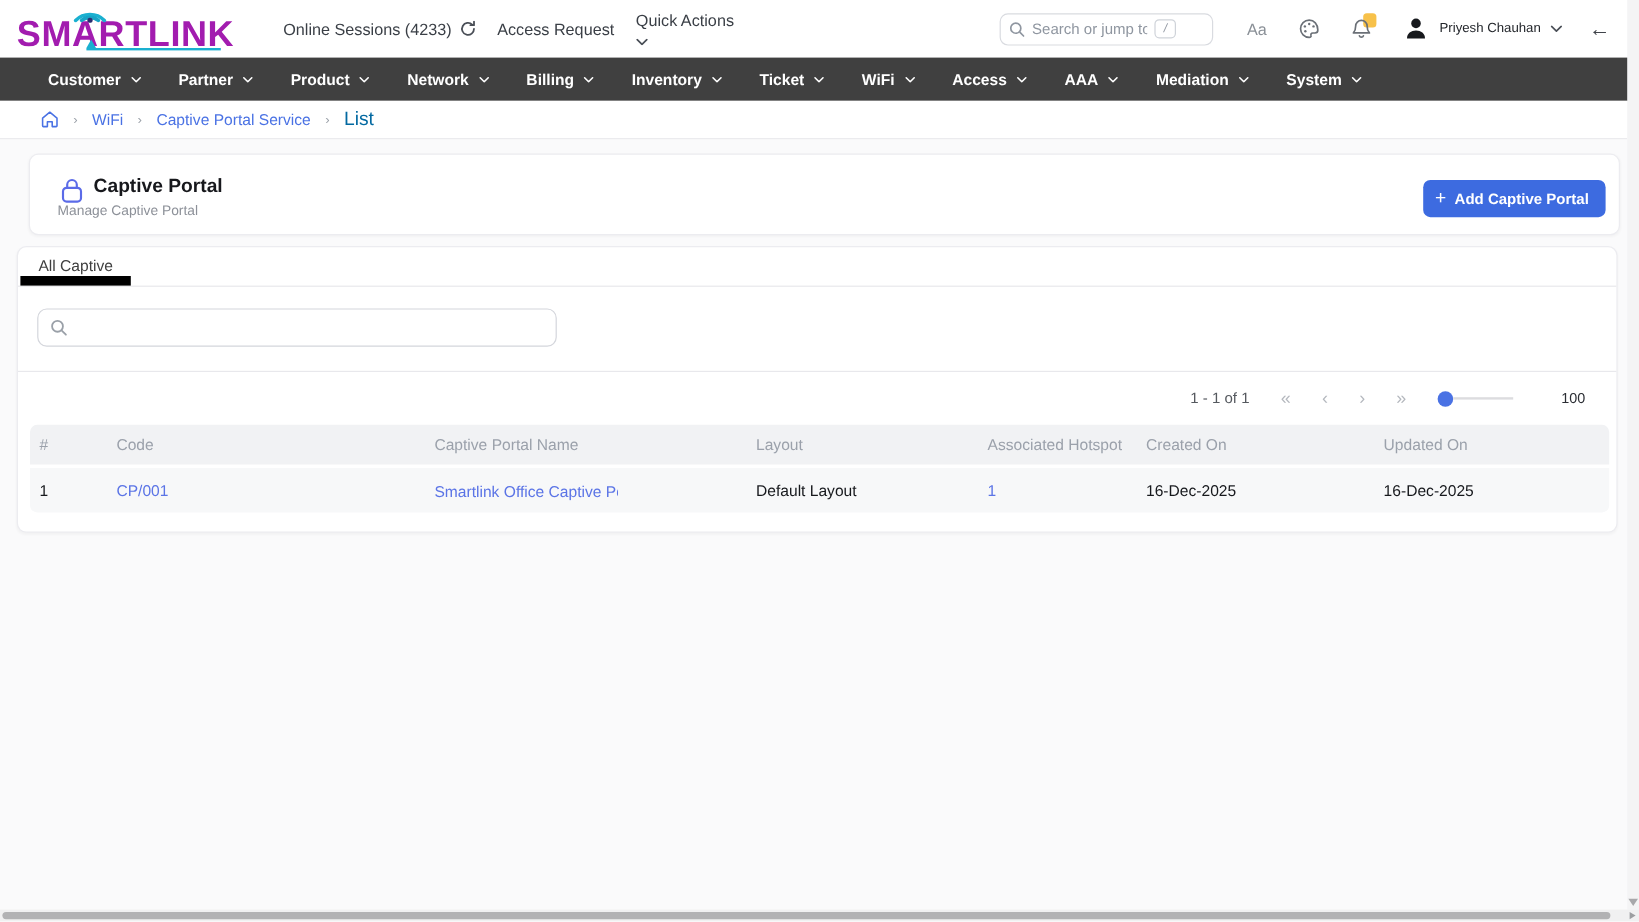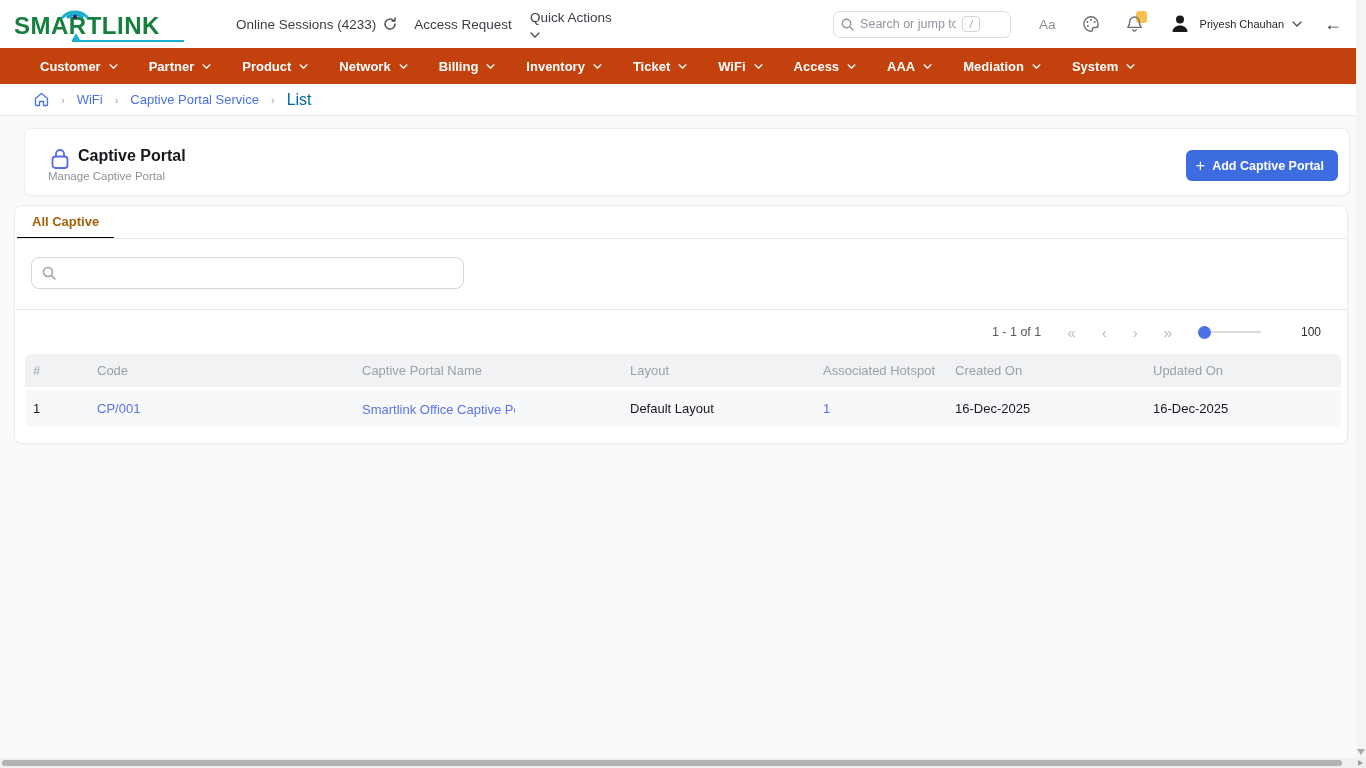--- a/index.html
+++ b/index.html
@@ -2,42 +2,42 @@
 <html><head>
 <meta charset="utf-8">
 <style>
   * { margin:0; padding:0; box-sizing:border-box; }
   html,body { width:1366px; height:768px; overflow:hidden; }
   body { font-family:"Liberation Sans", sans-serif; background:#fafafb; position:relative; color:#23262b; }
 
   
   .topbar { position:absolute; left:0; top:0; width:1356px; height:48px; background:#ffffff; display:flex; align-items:center; }
   .logo { margin-left:14px; width:170px; position:relative; height:40px; cursor:pointer; }
-  .logo-text { font-size:24px; font-weight:800; letter-spacing:0.5px; color:#15803d; position:absolute; left:0; top:8px; }
+  .logo-text { font-size:30px; font-weight:800; letter-spacing:0.5px; color:#a21caf; position:absolute; left:0; top:8px; }
   .logo-wifi { position:absolute; left:44px; top:-1px; }
   .logo-line { position:absolute; left:58px; top:36px; width:112px; height:2px; background:#1ab0d0; }
   .logo-line:before { content:""; position:absolute; left:0; top:-7px; width:0; height:0; border-left:4px solid transparent; border-right:4px solid transparent; border-bottom:7px solid #1ab0d0; }
   .top-item { font-size:13.5px; color:#3a3f46; display:flex; gap:7px; cursor:pointer; white-space:nowrap; }
   .chev { width:10px; height:6px; }
   .spacer { flex:1; }
   .searchbox { width:178px; height:27px; border:1px solid #d9dbe0; border-radius:7px; display:flex; align-items:center; padding:0 7px; gap:6px; margin-right:28px; background:#fff; }
   .searchbox input { border:none; outline:none; width:96px; font-size:12.5px; color:#3a3f46; font-family:"Liberation Sans",sans-serif; }
   .searchbox input::placeholder { color:#8f96a0; }
   .slash-badge { min-width:18px; height:16px; border:1px solid #cfd3d9; border-radius:4px; font-size:10px; color:#8f96a0; display:flex; align-items:center; justify-content:center; font-style:italic; }
   .icon-btn { color:#7d838c; margin-right:26px; cursor:pointer; display:flex; align-items:center; }
   .aa { font-size:13.5px; color:#8a9097; }
   .bell-wrap { position:relative; }
   .bell-badge { position:absolute; right:-4px; top:-4px; width:11px; height:12px; background:#f7c14a; border-radius:3px; z-index:0; }
   .bell-svg { position:relative; z-index:1; }
   .avatar { width:22px; height:22px; margin-right:9px; color:#17191d; }
   .user { font-size:11px; color:#23262b; display:flex; align-items:center; gap:8px; margin-right:22px; cursor:pointer; }
   .back-arrow { font-size:18px; color:#3f434a; margin-right:14px; cursor:pointer; }
 
   
-  .navbar { position:absolute; left:0; top:48px; width:1366px; height:36px; background:#c2410c; display:flex; align-items:center; padding-left:40px; gap:31px; }
+  .navbar { position:absolute; left:0; top:48px; width:1366px; height:36px; background:#404040; display:flex; align-items:center; padding-left:40px; gap:31px; }
   .nav-item { color:#ffffff; font-size:13px; font-weight:700; display:flex; align-items:center; gap:8px; cursor:pointer; white-space:nowrap; }
   .nav-item .chev { width:9px; height:5px; }
 
   
   .breadcrumb { position:absolute; left:0; top:84px; width:1356px; height:32px; background:#ffffff; border-bottom:1px solid #ebebee; display:flex; align-items:center; padding-left:34px; gap:12px; }
   .bc-link { font-size:13px; color:#4a72e4; cursor:pointer; }
   .bc-current { font-size:16px; color:#0369a1; }
   .bc-sep { color:#9aa0a8; font-size:11px; }
   .home-ic { color:#4a72e4; display:flex; cursor:pointer; }
 
@@ -45,21 +45,21 @@
   .card1 { position:absolute; left:4px; top:128px; width:1326px; height:68px; background:#fff; border:1px solid #ececf0; border-radius:8px; box-shadow:0 1px 2px rgba(20,20,40,.03);margin-left:20px; }
   .lock-ic { position:absolute; left:24px; top:18px; color:#5b6be8; }
   .page-title { position:absolute; left:53px; top:18px; font-size:16px; font-weight:700; color:#17181c; }
   .page-sub { position:absolute; left:23px; top:41px; font-size:11.5px; color:#8d9199; }
   .add-btn { position:absolute; right:11px; top:21px; height:31px; background:#3d6be0; color:#fff; border:none; border-radius:6px; font-size:12.5px; font-weight:700; padding:0 14px 0 10px; display:flex; align-items:center; gap:7px; cursor:pointer; font-family:"Liberation Sans",sans-serif; }
   .plus-ic { font-size:16px; font-weight:400; line-height:1; }
 
   
   .card2 { position:absolute; left:14px; top:205px; width:1334px; height:239px; background:#fff; border:1px solid #ececf0; border-radius:8px; box-shadow:0 1px 2px rgba(20,20,40,.03); }
   .tabs-row { height:33px; border-bottom:1px solid #e8e8ec; display:flex; padding-left:2px; }
-  .tab { padding:8px 15px 0 15px; font-size:13px; font-weight:700; color:#a16207; border-bottom:1px solid #000000; cursor:pointer; }
+  .tab { padding:8px 15px 0 15px; font-size:13px; font-weight:400; color:#404040; border-bottom:8px solid #000000; cursor:pointer; }
   .list-search { margin:18px 0 0 16px; width:433px; height:32px; border:1px solid #d4d6dc; border-radius:8px; display:flex; align-items:center; padding:0 10px; gap:8px; }
   .list-search input { border:none; outline:none; flex:1; font-size:12.5px; color:#3a3f46; font-family:"Liberation Sans",sans-serif; }
   .list-search input::placeholder { color:#9aa0a8; }
   .list-divider { margin-top:20px; height:1px; background:#e8e8ec; }
   .pag-row { height:44px; display:flex; align-items:center; justify-content:flex-end; padding-right:26px; gap:26px; }
   .pag-range { font-size:12.5px; color:#55595f; }
   .pag-btn { font-size:15px; color:#b4b8be; cursor:pointer; line-height:1; user-select:none; }
   .slider { display:flex; align-items:center; gap:0; cursor:pointer; }
   .slider-dot { width:13px; height:13px; border-radius:50%; background:#4a72e4; }
   .slider-track { width:50px; height:2px; background:#dcdcdf; }

